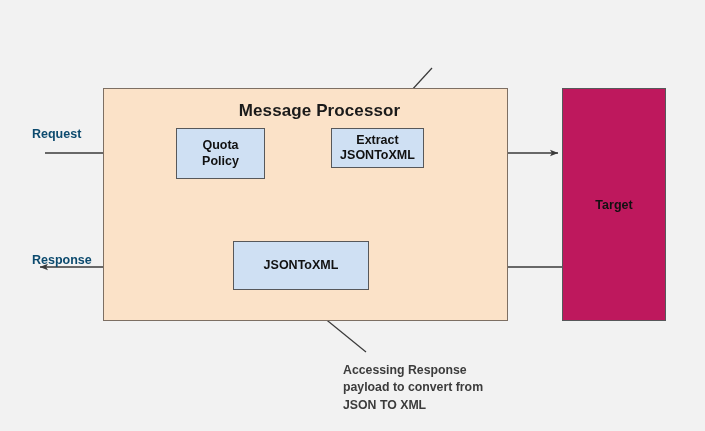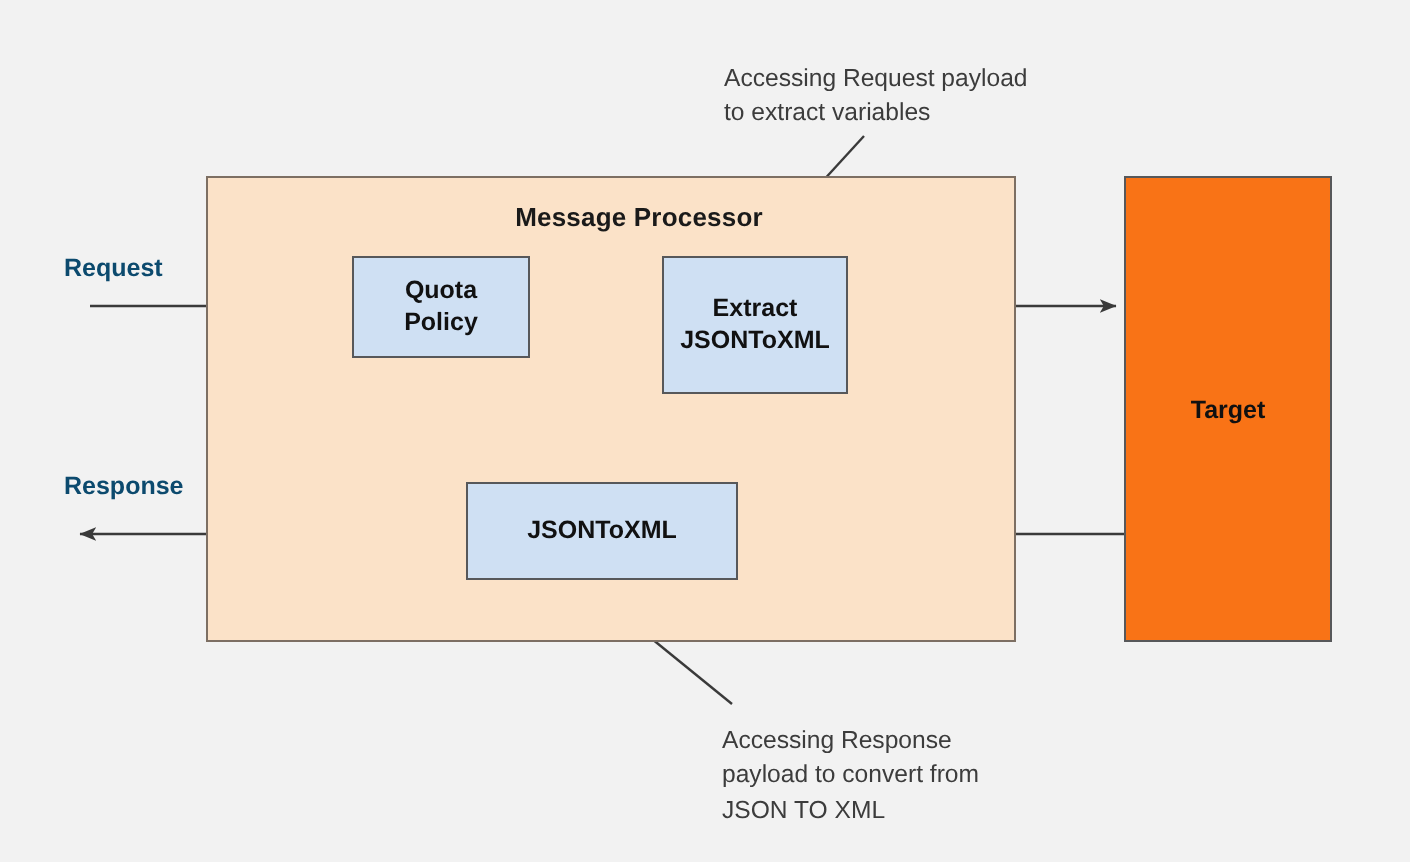--- a/index.html
+++ b/index.html
@@ -46,21 +46,21 @@
     background: #fbe2c8;
     border: 1.5px solid #7d6f63;
     align-items: flex-start;
     justify-content: center;
   }
   #message-processor-title {
     position: absolute;
     left: 0;
     right: 0;
     top: 12px;
-    font-size: 13px;
+    font-size: 17px;
     font-weight: bold;
     color: #1a1a1a;
     text-align: center;
     letter-spacing: 0.1px;
     padding-left: 28px;
   }
 
   .policy-box {
     background: #cfe0f3;
     border: 1.5px solid #57585a;
@@ -73,61 +73,61 @@
   #quota-policy-box {
     left: 176px;
     top: 128px;
     width: 89px;
     height: 51px;
   }
   #extract-variables-box {
     left: 331px;
     top: 128px;
     width: 93px;
-    height: 69px;
+    height: 40px;
   }
   #jsontoxml-box {
     left: 233px;
     top: 241px;
     width: 136px;
     height: 49px;
   }
 
   #target-box {
     left: 562px;
     top: 88px;
     width: 104px;
     height: 233px;
-    background: #f97316;
+    background: #be185d;
     border: 1.5px solid #57585a;
     font-size: 12.5px;
     font-weight: bold;
     color: #111;
   }
 
   
   .edge-label {
     position: absolute;
     font-size: 12.5px;
     font-weight: bold;
     color: #0c4a6e;
     white-space: nowrap;
   }
   #request-label { left: 32px; top: 127px; }
-  #response-label { left: 20px; top: 236px; padding-left: 12px; }
+  #response-label { left: 20px; top: 253px; padding-left: 12px; }
 
   .annotation {
     position: absolute;
     font-size: 12.3px;
     color: #3c3c3c;
     line-height: 1.42;
     white-space: pre-line;
   }
   #annotation-request { left: 362px; top: 31px; width: 200px; }
-  #annotation-response { left: 361px; top: 362px; width: 200px; }
+  #annotation-response { left: 343px; top: 362px; width: 200px; font-weight: bold; }
 </style>
 </head>
 <body>
 
 <div id="canvas">
 
   <svg class="svg-layer" viewBox="0 0 705 431" width="705" height="431">
     <defs>
       <marker id="arrowhead" markerWidth="7" markerHeight="7" refX="6.2" refY="3" orient="auto" markerUnits="strokeWidth">
         <path d="M0,0.4 L6.4,3 L0,5.6 L1.5,3 Z" fill="#3a3a3a"></path>
@@ -186,20 +186,18 @@
   </div>
 
   <div class="node" id="target-box">
     <span>Target</span>
   </div>
 
   <div class="edge-label" id="request-label">Request</div>
 
   <div class="edge-label" id="response-label">Response</div>
 
-  <div class="annotation" id="annotation-request">Accessing Request payload
-to extract variables</div>
 
   <div class="annotation" id="annotation-response">Accessing Response
 payload to convert from
 JSON TO XML</div>
 
 </div>
 
 </body></html>

